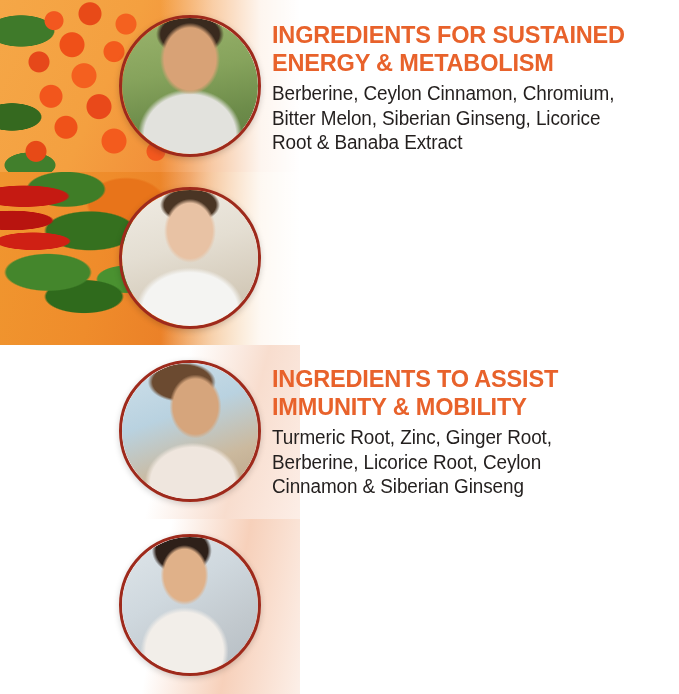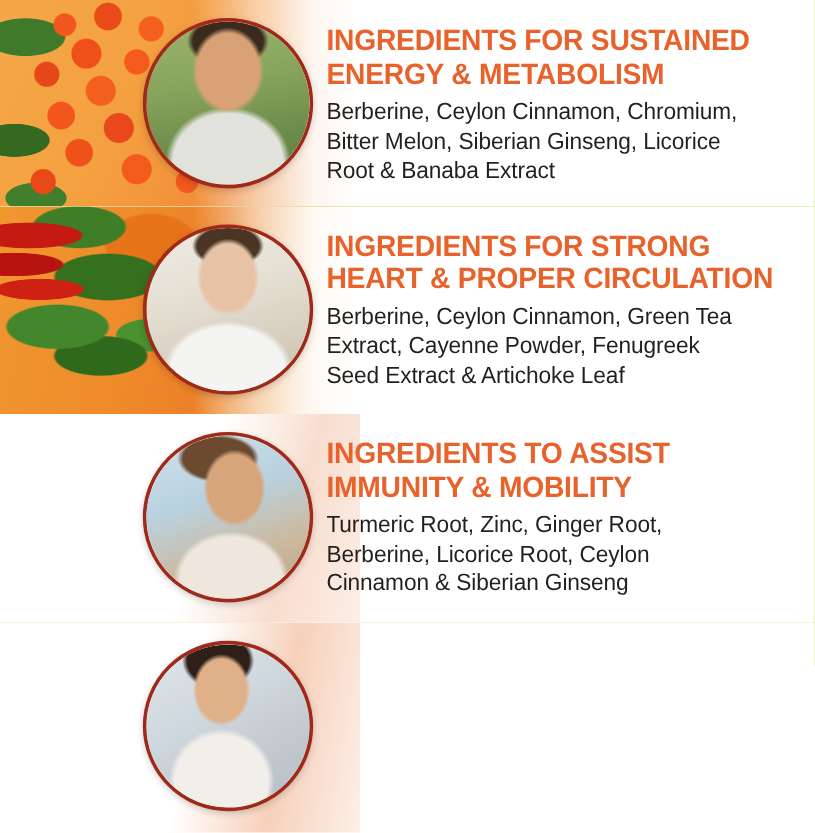--- a/index.html
+++ b/index.html
@@ -11,21 +11,21 @@
     width: 679px;
     height: 694px;
     font-family: "Liberation Sans", sans-serif;
     overflow: hidden;
   }
 
   #infographic {
     position: relative;
     width: 679px;
     height: 554px;
-    background: #84cc16;
+    background: #1d4ed8;
   }
 
   .panel {
     position: relative;
     width: 679px;
     overflow: hidden;
     background: #ffffff;
   }
   .panel-1 { height: 172px; }
   .panel-2 { height: 173px; }
@@ -260,27 +260,20 @@
     </div>
   </section>
 
   <section class="panel panel-2">
     <div class="art art-spice art-base">
       <div class="art-fade"></div>
     </div>
     <div class="portrait">
       <div class="portrait-inner ph-woman-heart"></div>
     </div>
-    <div class="copy">
-      <h2 class="headline">INGREDIENTS FOR STRONG
-HEART &amp; PROPER CIRCULATION</h2>
-      <p class="body">Berberine, Ceylon Cinnamon, Green Tea
-Extract, Cayenne Powder, Fenugreek
-Seed Extract &amp; Artichoke Leaf</p>
-    </div>
   </section>
 
   <section class="panel panel-3">
     <div class="art art-ginger art-base">
       <div class="art-fade"></div>
     </div>
     <div class="portrait">
       <div class="portrait-inner ph-woman-run"></div>
     </div>
     <div class="copy">

